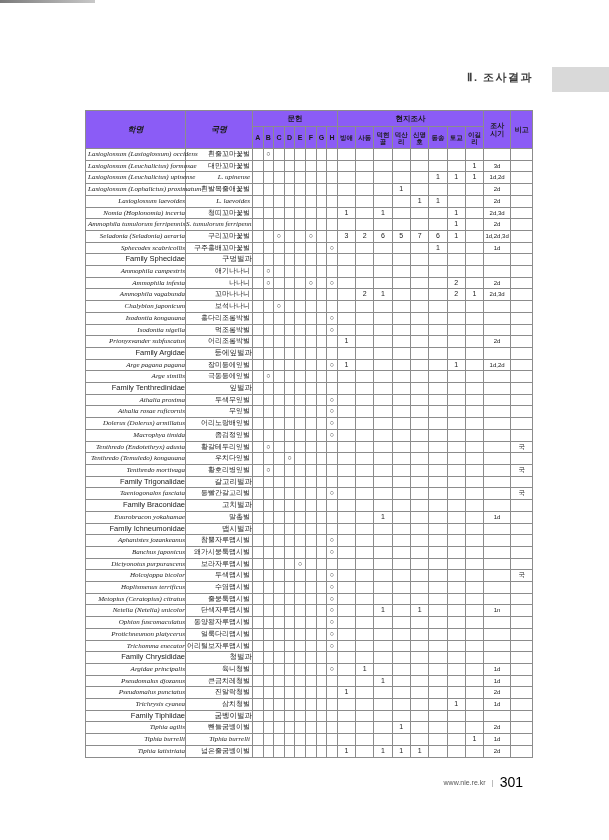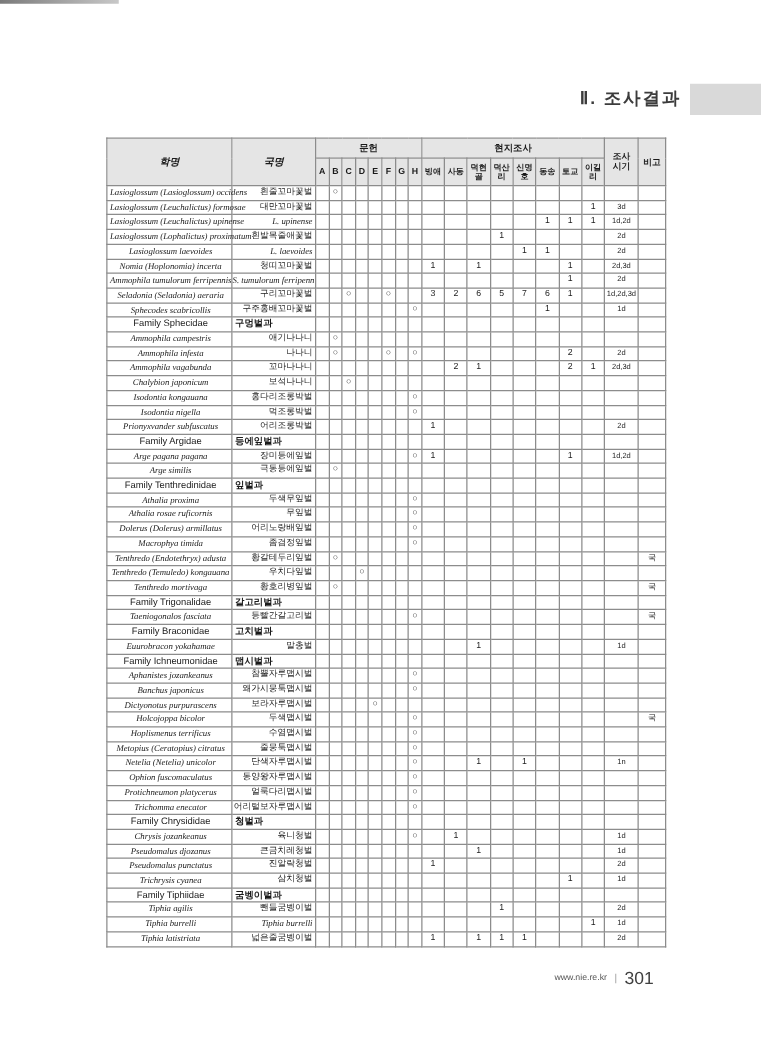--- a/index.html
+++ b/index.html
@@ -2,51 +2,51 @@
 <html><head>
 <meta charset="utf-8">
 <style>
   html,body{margin:0;padding:0;}
   body{
     width:609px;height:840px;background:#ffffff;position:relative;
     font-family:"Liberation Sans",sans-serif;color:#1a1a1a;overflow:hidden;
   }
   .smudge{position:absolute;top:0;left:0;width:95px;height:3px;
     background:linear-gradient(to right,#7a7a7a,#c8c8c8);}
-  .section-title{position:absolute;top:70px;right:64px;font-size:14px;
+  .section-title{position:absolute;top:70px;right:76px;font-size:11px;
     font-weight:bold;color:#3c3c3c;letter-spacing:1.5px;}
   .tab-box{position:absolute;top:67px;right:0;width:57px;height:25px;background:#d9d9d9;}
 
   table{position:absolute;left:85px;top:110px;width:447px;
     border-collapse:collapse;table-layout:fixed;}
   th,td{border:1px solid #8c8c8c;padding:0;overflow:hidden;vertical-align:middle;}
-  thead th{background:#e5e5e5;font-weight:bold;text-align:center;}
+  thead th{background:#8b5cf6;font-weight:bold;text-align:center;}
   .h-name,.h-kname{font-size:8px;font-style:italic;}
   .h-group{font-size:7.5px;height:15px;}
   .lit-letter{font-size:7px;height:21px;}
   .site-name{font-size:6.5px;line-height:7px;white-space:pre-line;}
   .h-period{font-size:7px;line-height:8px;white-space:pre-line;}
   .h-note{font-size:7px;}
 
   tbody td{height:10.7px;line-height:10.7px;font-size:7px;text-align:center;}
-  .name-cell{text-align:center;padding-left:2px;white-space:nowrap;overflow:visible;}
+  .name-cell{text-align:right;padding-left:2px;white-space:nowrap;overflow:visible;}
   .species-name{font-family:"Liberation Serif",serif;font-style:italic;font-size:7px;}
   .family-name{font-weight:normal;font-size:7.5px;}
   .kname-cell{text-align:right;padding-right:2px;white-space:nowrap;font-size:7px;}
-  .family-kname{text-align:left;font-weight:bold;padding-left:2px;font-size:7.5px;}
+  .family-kname{text-align:right;font-weight:normal;padding-left:2px;font-size:7.5px;}
   .kname-italic{font-family:"Liberation Serif",serif;font-style:italic;}
   .lit-cell{font-size:7px;}
   .site-cell{font-size:7px;}
   .period-cell{font-size:6px;}
   .note-cell{font-size:6.5px;}
 
   .footer{position:absolute;top:774px;right:86px;display:flex;align-items:center;gap:6px;}
   .footer .url{font-size:7px;color:#555;}
   .footer .sep{font-size:8px;color:#999;}
-  .footer .pagenum{font-size:14px;color:#404040;}
+  .footer .pagenum{font-size:14px;color:#000000;}
 </style>
 </head>
 <body>
 
 <div class="page">
   <div class="smudge"></div>
   <div class="section-title">Ⅱ. 조사결과</div>
   <div class="tab-box"></div>
 
   <table>
@@ -1068,21 +1068,21 @@
           <td class="site-cell"></td>
           <td class="site-cell"></td>
           <td class="site-cell"></td>
           <td class="site-cell"></td>
           <td class="site-cell"></td>
           <td class="site-cell"></td>
           <td class="period-cell"></td>
           <td class="note-cell"></td>
         </tr>
         <tr>
-          <td class="name-cell species-name">Chrysis jozankeanus</td>
+          <td class="name-cell species-name">Argidae principalis</td>
           <td class="kname-cell">육니청벌</td>
           <td class="lit-cell"></td>
           <td class="lit-cell"></td>
           <td class="lit-cell"></td>
           <td class="lit-cell"></td>
           <td class="lit-cell"></td>
           <td class="lit-cell"></td>
           <td class="lit-cell"></td>
           <td class="lit-cell">○</td>
           <td class="site-cell"></td>

